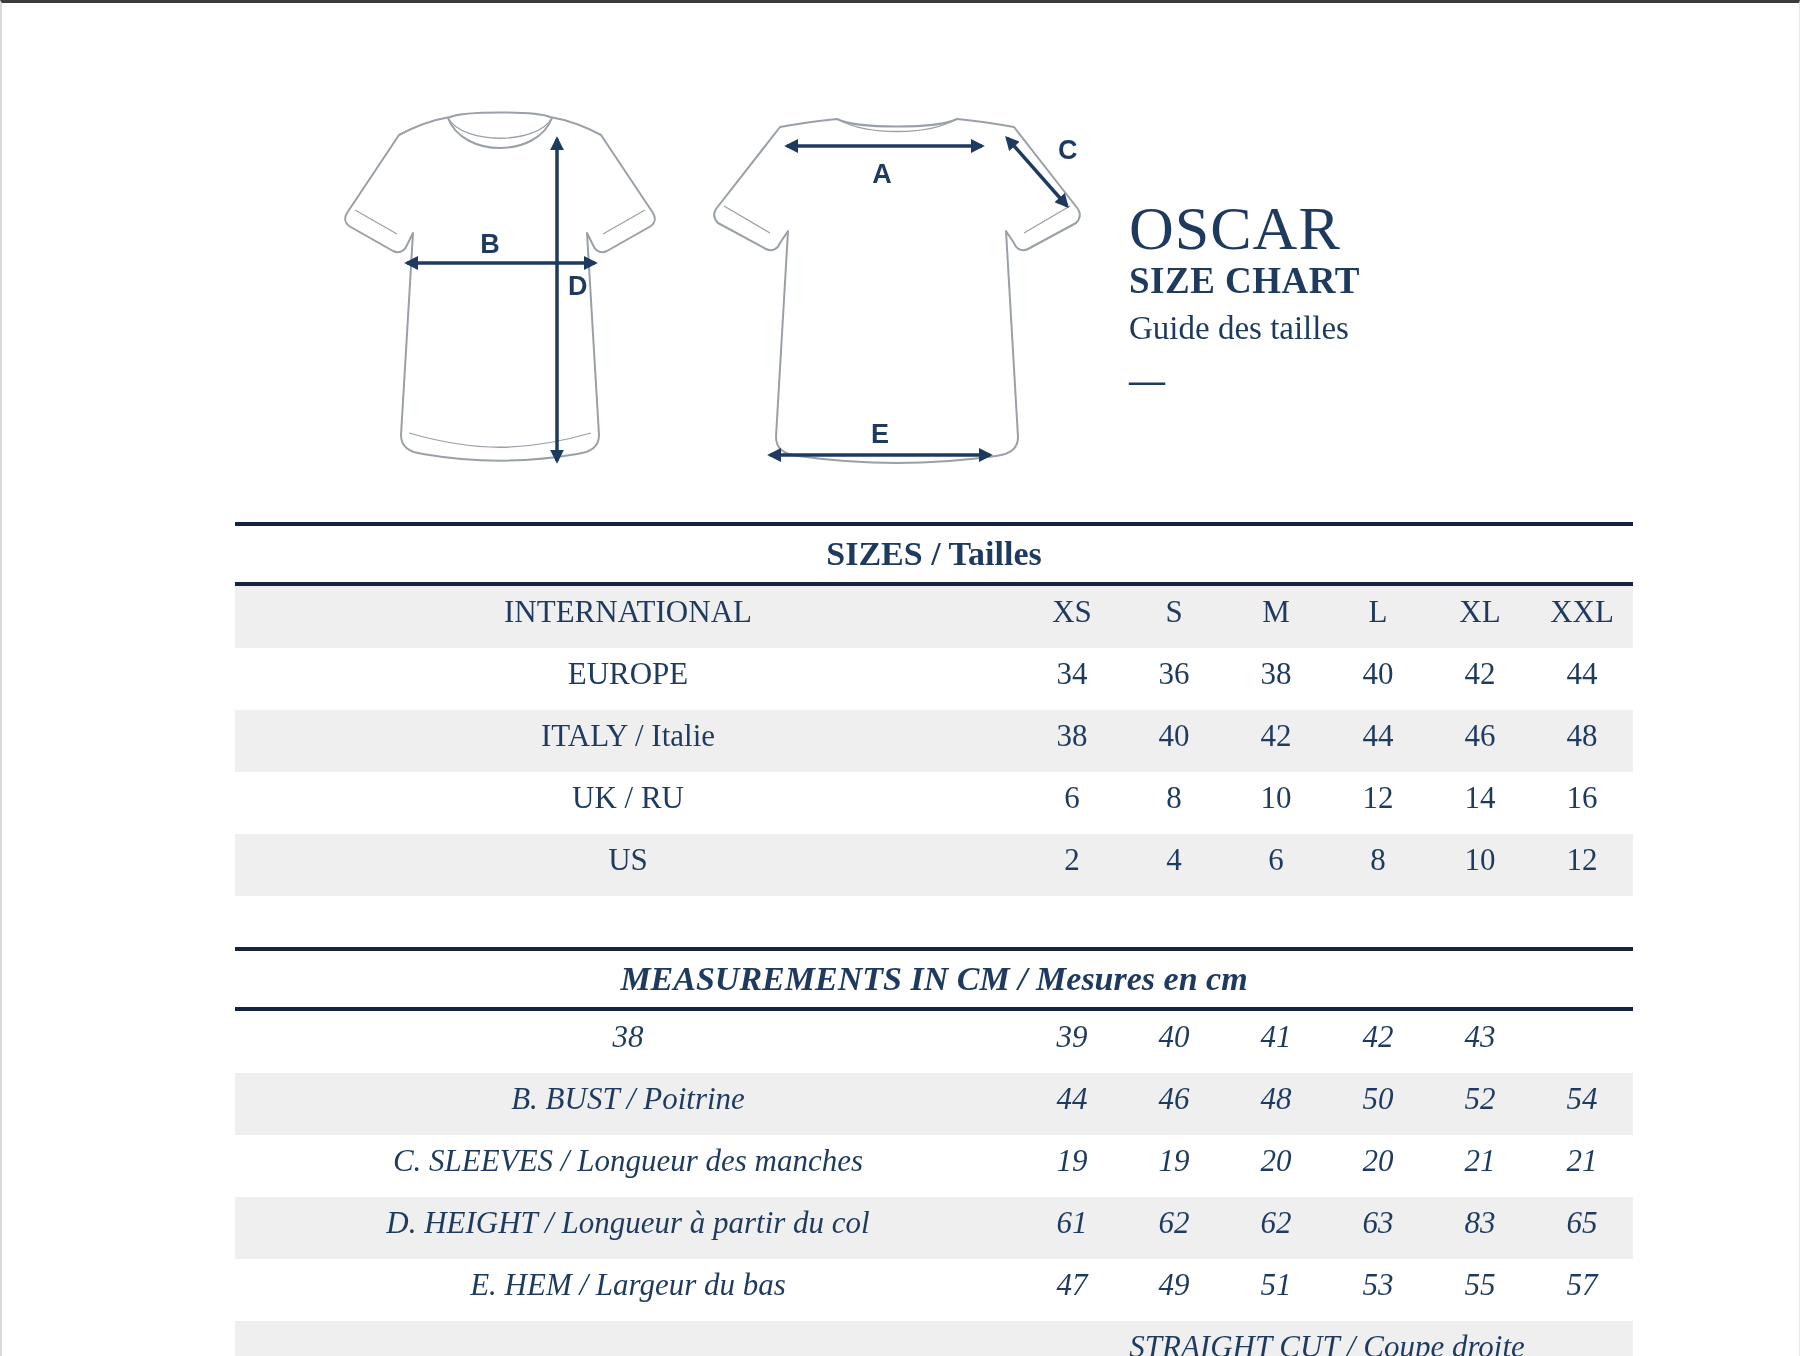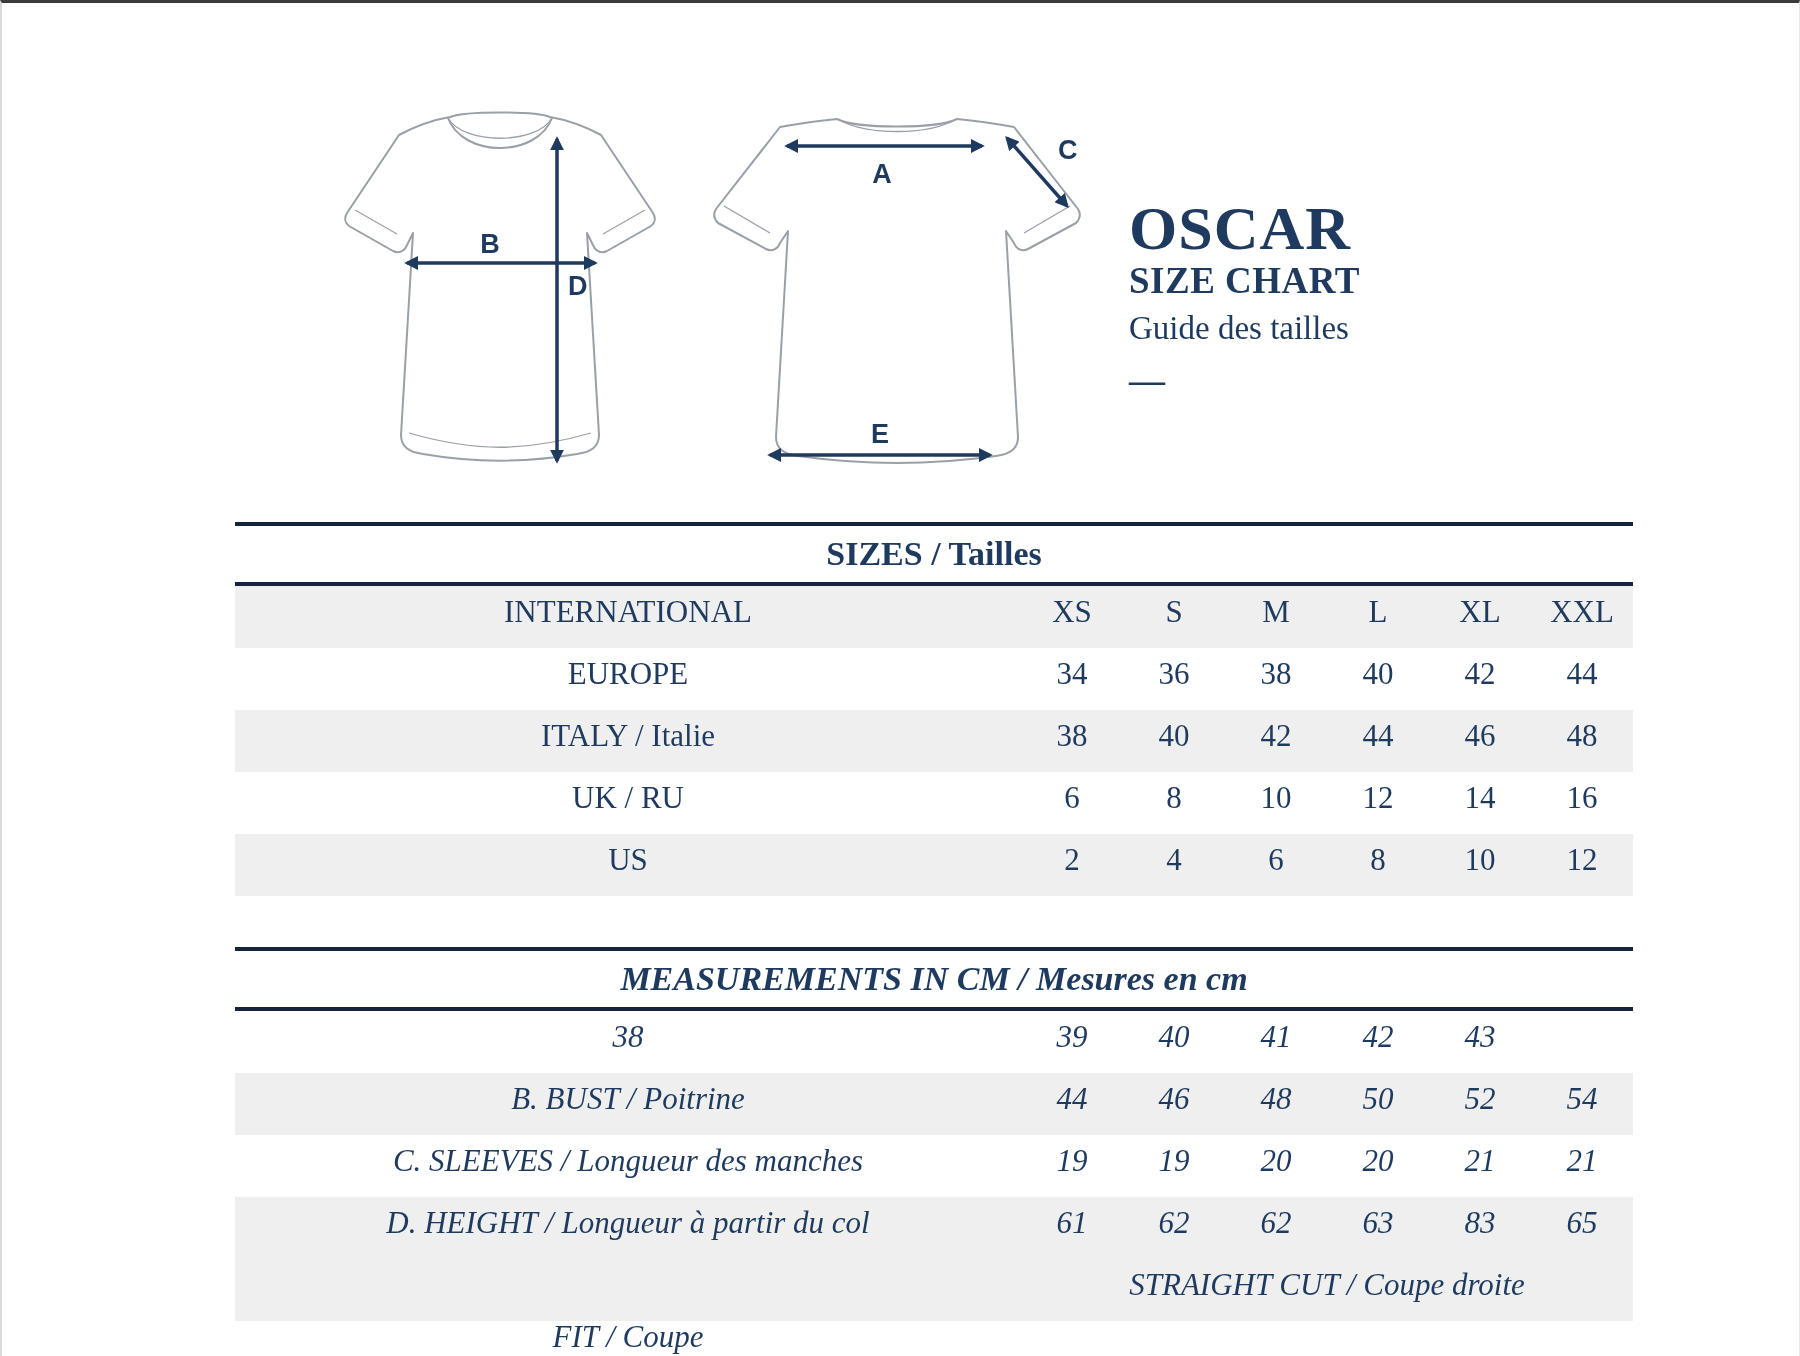--- a/index.html
+++ b/index.html
@@ -23,21 +23,21 @@
   }
   svg{overflow:visible;}
   .shirt-outline{fill:none;stroke:var(--sketch);stroke-width:2;stroke-linejoin:round;}
   .shirt-stitch{fill:none;stroke:var(--sketch);stroke-width:1.3;}
   .measure{fill:none;stroke:var(--accent);stroke-width:3.5;}
   .measure-label{fill:var(--accent);font-family:"Liberation Sans", sans-serif;font-size:27px;font-weight:600;}
   .front-svg{position:absolute;left:333px;top:100px;}
   .back-svg{position:absolute;left:700px;top:100px;}
 
   .brand{position:absolute;left:1127px;top:192px;color:var(--accent);}
-  .brand-name{font-size:62px;font-weight:bold;line-height:66px;letter-spacing:1px;}
+  .brand-name{font-size:62px;font-weight:normal;line-height:66px;letter-spacing:1px;}
   .brand-title{font-size:37px;font-weight:bold;line-height:40px;letter-spacing:0.5px;}
   .brand-sub{font-size:33px;line-height:38px;margin-top:8px;}
   .brand-dash{font-size:36px;font-weight:bold;line-height:30px;margin-top:18px;}
 
   .table{position:absolute;left:233px;width:1398px;color:var(--accent);}
   .table-sizes{top:519px;}
   .table-measurements{top:944px;font-style:italic;}
   .t-title{
     border-top:4px solid var(--line);
     border-bottom:4px solid var(--line);
@@ -192,20 +192,29 @@
         </div>
         <div class="trow shaded">
         <div class="cell label">D. HEIGHT / Longueur à partir du col</div>
       <div class="cell">61</div>
           <div class="cell">62</div>
           <div class="cell">62</div>
           <div class="cell">63</div>
           <div class="cell">83</div>
           <div class="cell">65</div>
         </div>
+        <div class="trow">
+        <div class="cell label">E. HEM / Largeur du bas</div>
+      <div class="cell">47</div>
+          <div class="cell">49</div>
+          <div class="cell">51</div>
+          <div class="cell">53</div>
+          <div class="cell">55</div>
+          <div class="cell">57</div>
+        </div>
         <div class="trow shaded">
         <div class="cell span">STRAIGHT CUT / Coupe droite</div>
       <div class="cell label">FIT / Coupe</div>
         </div>
       </div>
   </div>
 
 </div>
 
 </body></html>

